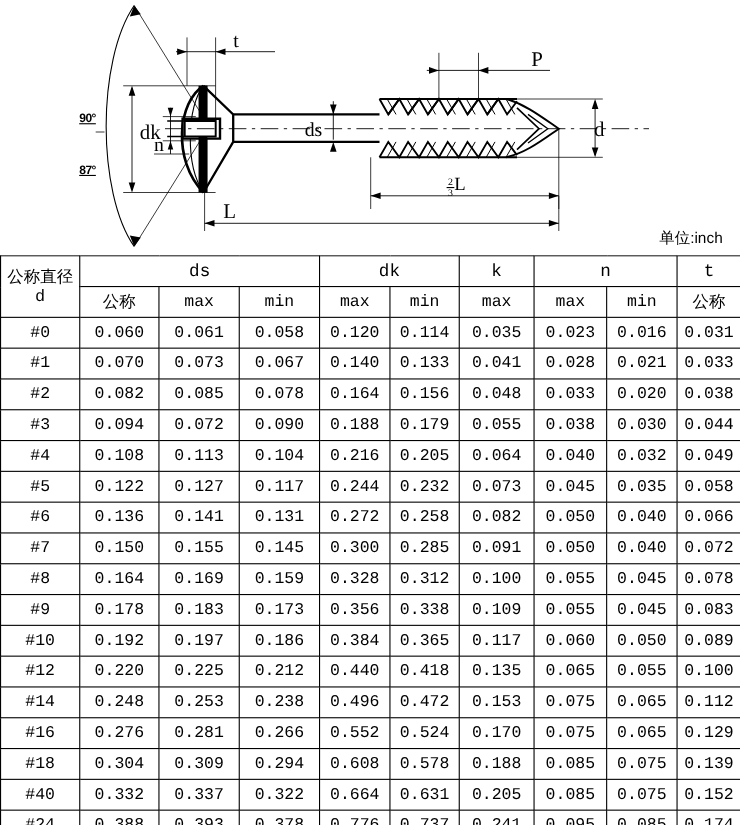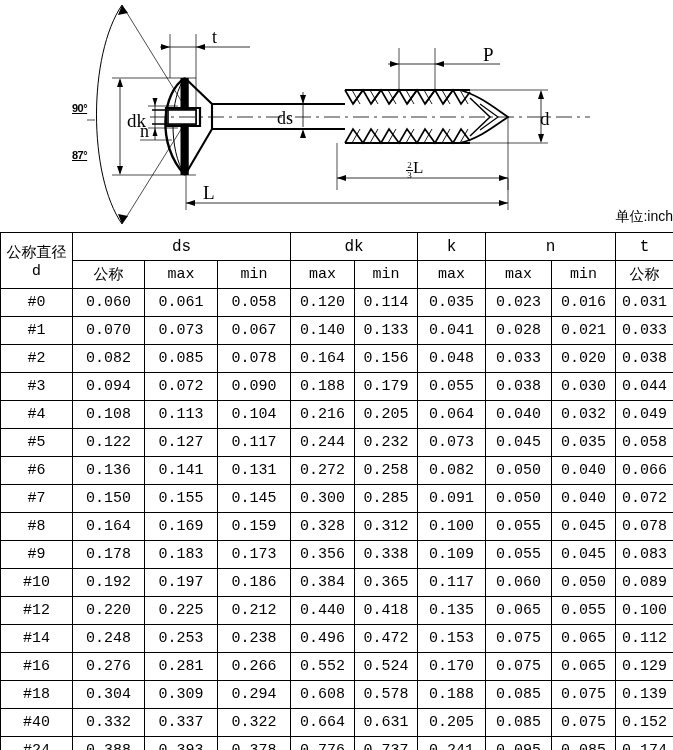--- a/index.html
+++ b/index.html
@@ -67,21 +67,21 @@
   }
   .frac .num-den .bar {
     display: block;
     border-top: 1px solid #000;
     height: 0;
     width: 7px;
     margin: 0 auto;
   }
   #unit-note {
     position: absolute;
-    right: 0;
+    right: 16px;
     top: 208px;
     font-family: "Liberation Sans", "DejaVu Sans", sans-serif;
     font-size: 14px;
     white-space: nowrap;
   }
 
   
   #spec-table {
     border-collapse: collapse;
     width: 673px;

